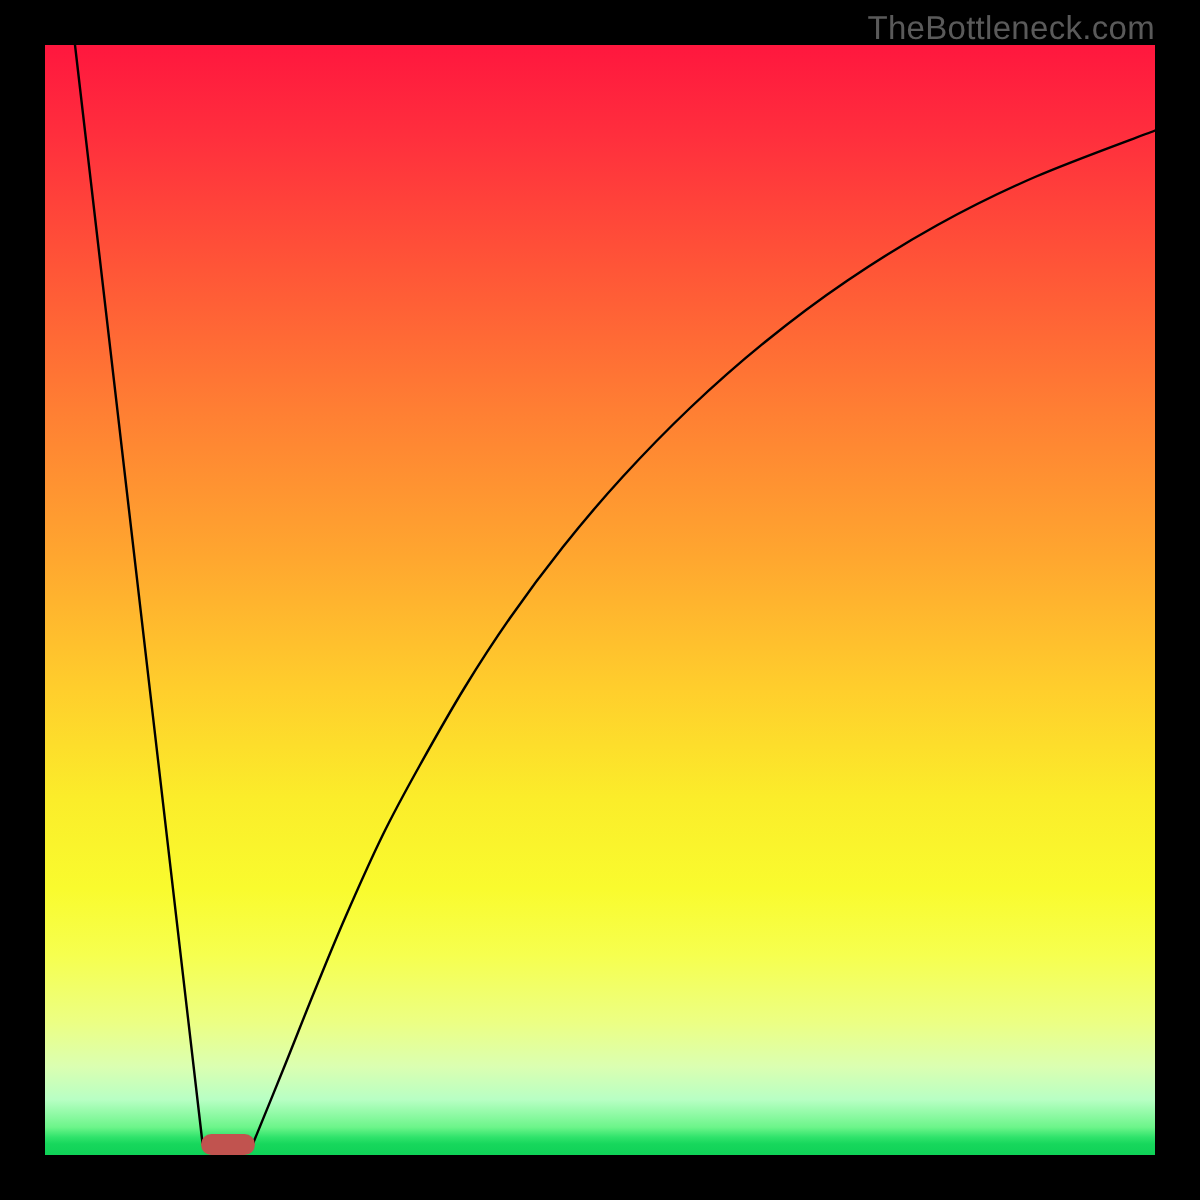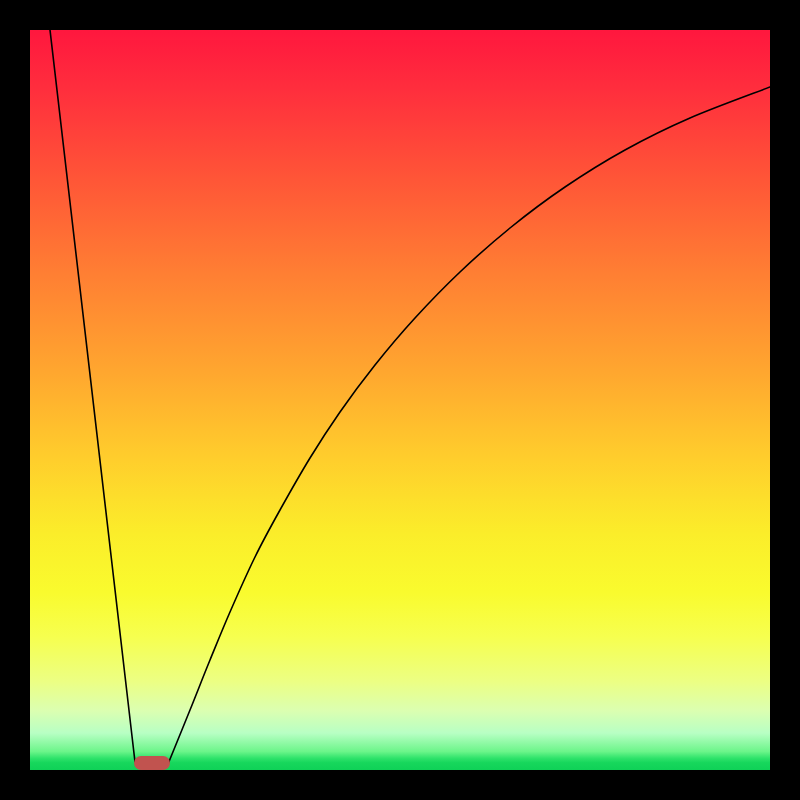--- a/index.html
+++ b/index.html
@@ -85,14 +85,15 @@
 
       <path id="series-left" class="curve-path" d="M 20 0 L 105 732"></path>
 
       <path id="series-right" class="curve-path" d="M 138 734 C 141.7 725.0, 153.0 697.3, 160 680 C 167.0 662.7, 173.3 646.3, 180 630 C 186.7 613.7, 192.5 599.2, 200 582 C 207.5 564.8, 216.7 544.0, 225 527 C 233.3 510.0, 240.8 496.5, 250 480 C 259.2 463.5, 270.0 444.3, 280 428 C 290.0 411.7, 299.2 397.5, 310 382 C 320.8 366.5, 332.5 350.7, 345 335 C 357.5 319.3, 370.8 303.5, 385 288 C 399.2 272.5, 414.2 257.0, 430 242 C 445.8 227.0, 462.5 212.2, 480 198 C 497.5 183.8, 515.8 170.0, 535 157 C 554.2 144.0, 574.2 131.5, 595 120 C 615.8 108.5, 635.8 98.5, 660 88 C 684.2 77.5, 726.7 62.2, 740 57"></path>
     </svg>
 
     <div id="marker" class="marker" style="width: 36px; left: 104px; bottom: 0px;"></div>
 
   </div>
 
+  <div class="watermark">TheBottleneck.com</div>
 
 </div>
 
 </body></html>

